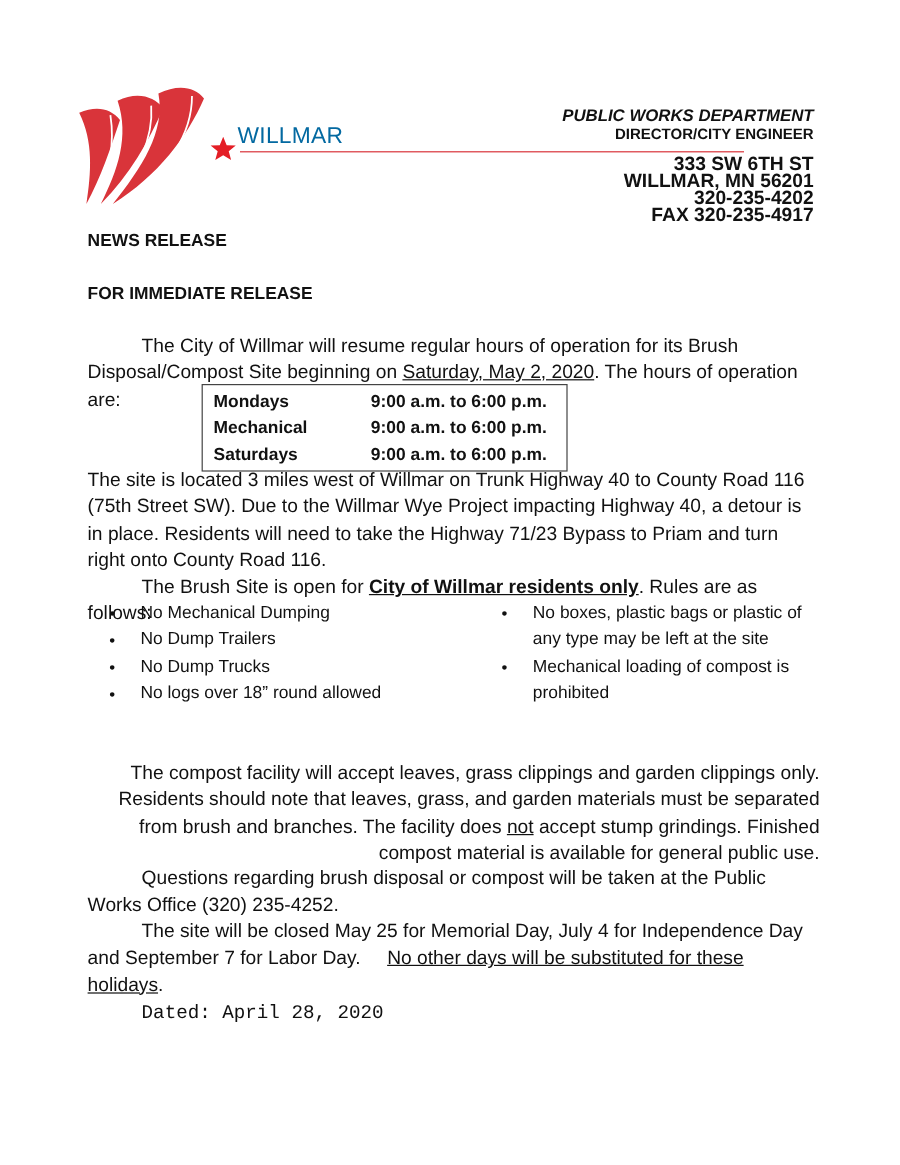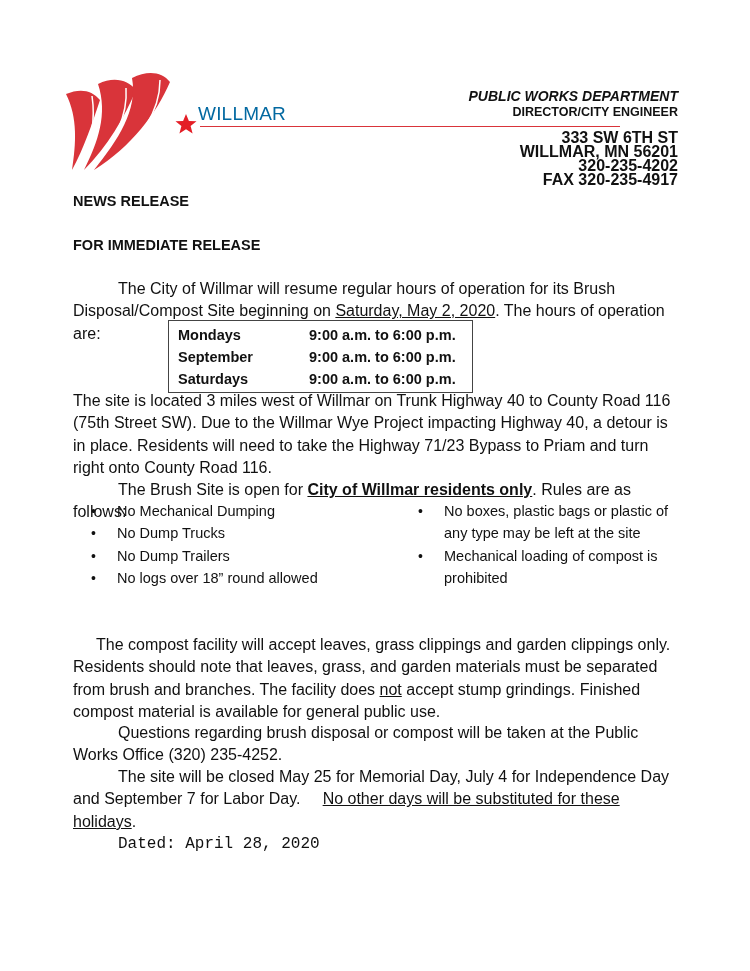--- a/index.html
+++ b/index.html
@@ -9,21 +9,21 @@
     .logo { left: 62px; top: 66px; width: 120px; height: 110px; }
     .star { left: 174px; top: 112px; width: 24px; height: 24px; }
     .city-name { left: 198px; top: 103px; font-size: 19px; color: #0369a1; letter-spacing: 0.2px; }
     .rule { left: 200px; top: 126px; width: 420px; height: 1px; background: #d9343a; }
     .dept { right: 72px; top: 88px; text-align: right; font-weight: bold; font-size: 12.5px; line-height: 16px; }
     .dept .title { font-style: italic; font-size: 14px; }
     .addr { right: 72px; top: 131px; text-align: right; font-weight: bold; font-size: 16px; line-height: 14px; }
     .heading { left: 73px; font-weight: bold; font-size: 14.5px; text-align: center; }
     .body { left: 73px; width: 610px; font-size: 16px; line-height: 22.4px; }
     .indent { text-indent: 45px; }
-    .indent-sm { text-indent: 23px; }
+    .indent-sm { text-indent: 23px; text-align: right; }
     p { margin: 0; }
     u { text-decoration: underline; }
     .hours { left: 152px; top: 320px; width: 305px; border: 1.5px solid #444; padding: 3px 0 2px 9px;
       font-weight: bold; font-size: 14.5px; box-sizing: border-box; margin-left: 16px; }
     .hours-row { display: flex; height: 22px; line-height: 22px; }
     .hours-row .day { width: 131px; }
     .rules { left: 88px; top: 500px; width: 600px; font-size: 14.5px; line-height: 22.4px; }
     .rules ul { list-style: none; margin: 0; padding: 0; }
     .rules li { position: relative; padding-left: 29px; }
     .rules li::before { content: "•"; position: absolute; left: 3px; top: 0; font-size: 14px; }
@@ -62,38 +62,38 @@
 <div class="abs heading" style="top:237px">FOR IMMEDIATE RELEASE</div>
 
 <p class="abs body indent" style="top:278px"><span>The City of Willmar will resume regular hours of operation for its Brush Disposal/Compost Site beginning on </span><u>Saturday, May 2, 2020</u><span>. The hours of operation are:</span></p>
 
 <div class="abs hours">
   <div class="hours-row">
     <span class="day">Mondays</span>
     <span>9:00 a.m. to 6:00 p.m.</span>
   </div>
   <div class="hours-row">
-    <span class="day">September</span>
+    <span class="day">Mechanical</span>
     <span>9:00 a.m. to 6:00 p.m.</span>
   </div>
   <div class="hours-row">
     <span class="day">Saturdays</span>
     <span>9:00 a.m. to 6:00 p.m.</span>
   </div>
 </div>
 
 <p class="abs body" style="top:390px">The site is located 3 miles west of Willmar on Trunk Highway 40 to County Road 116 (75th Street SW). Due to the Willmar Wye Project impacting Highway 40, a detour is in place. Residents will need to take the Highway 71/23 Bypass to Priam and turn right onto County Road 116.</p>
 
 <p class="abs body indent" style="top:479px"><span>The Brush Site is open for </span><u style="font-weight:bold">City of Willmar residents only</u><span>. Rules are as follows:</span></p>
 
 <div class="abs rules">
   <ul class="col-left">
     <li>No Mechanical Dumping</li>
+    <li>No Dump Trailers</li>
     <li>No Dump Trucks</li>
-    <li>No Dump Trailers</li>
     <li>No logs over 18” round allowed</li>
   </ul>
   <ul class="col-right">
     <li>No boxes, plastic bags or plastic of any type may  be left at the site</li>
     <li>Mechanical loading of compost is prohibited</li>
   </ul>
 </div>
 
 <p class="abs body indent-sm" style="top:634px"><span>The compost facility will accept leaves, grass clippings and garden clippings only. Residents should note that leaves, grass, and garden materials must be separated from brush and branches. The facility does </span><u>not</u><span> accept stump grindings. Finished compost material is available for general public use.</span></p>
 

